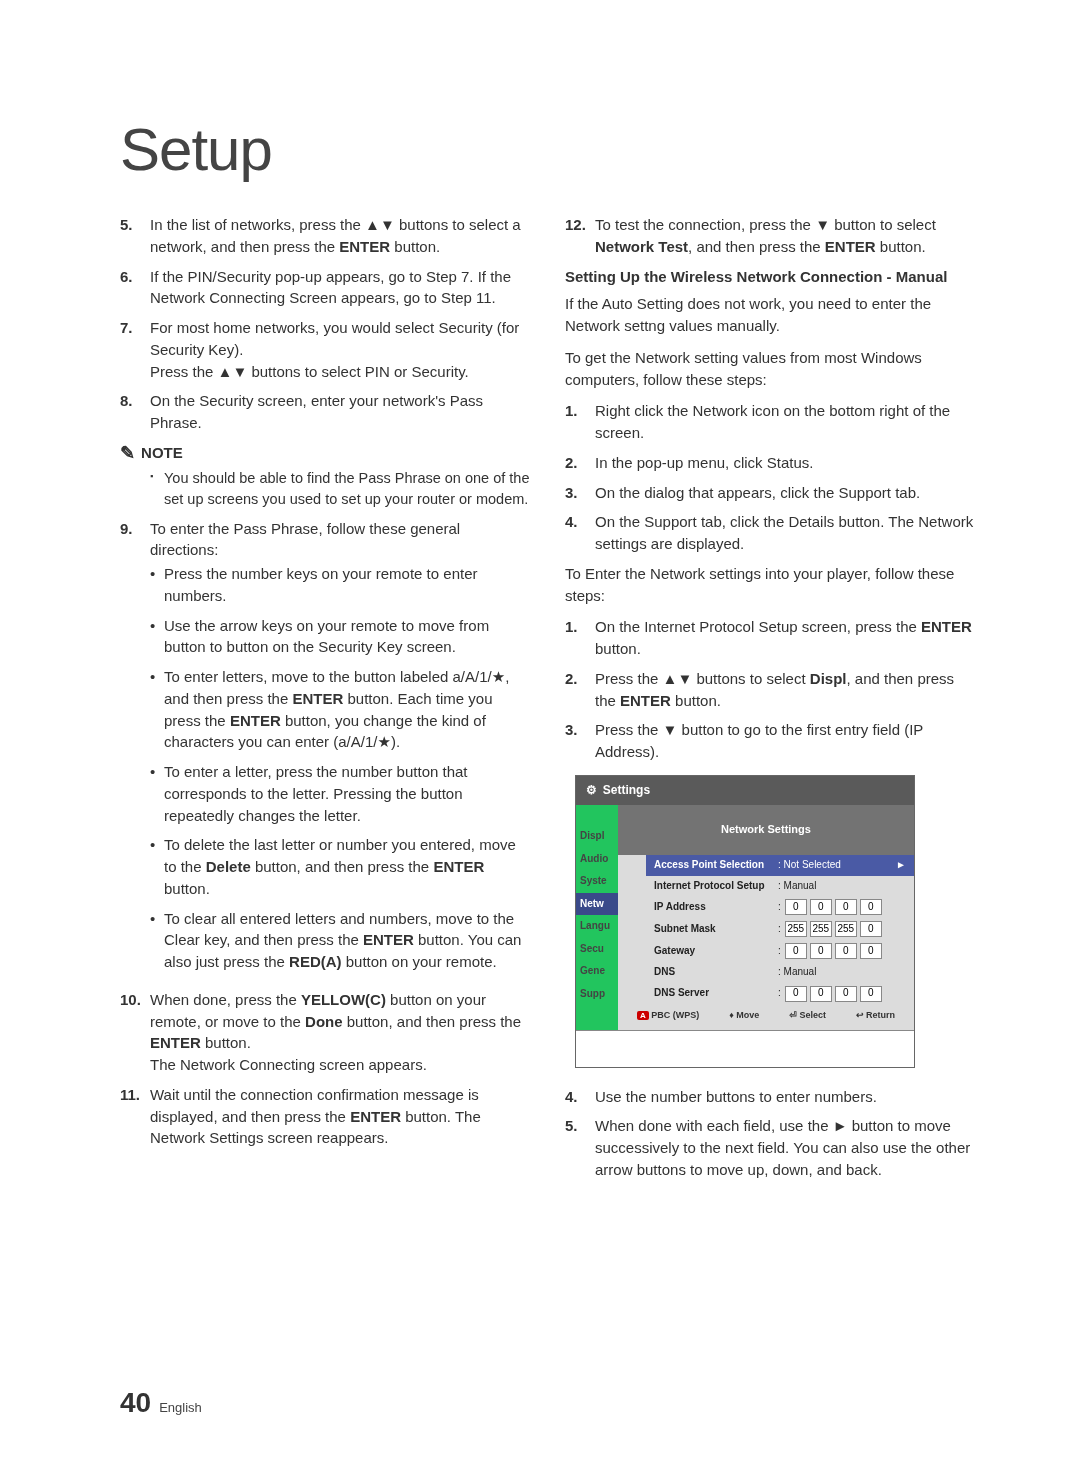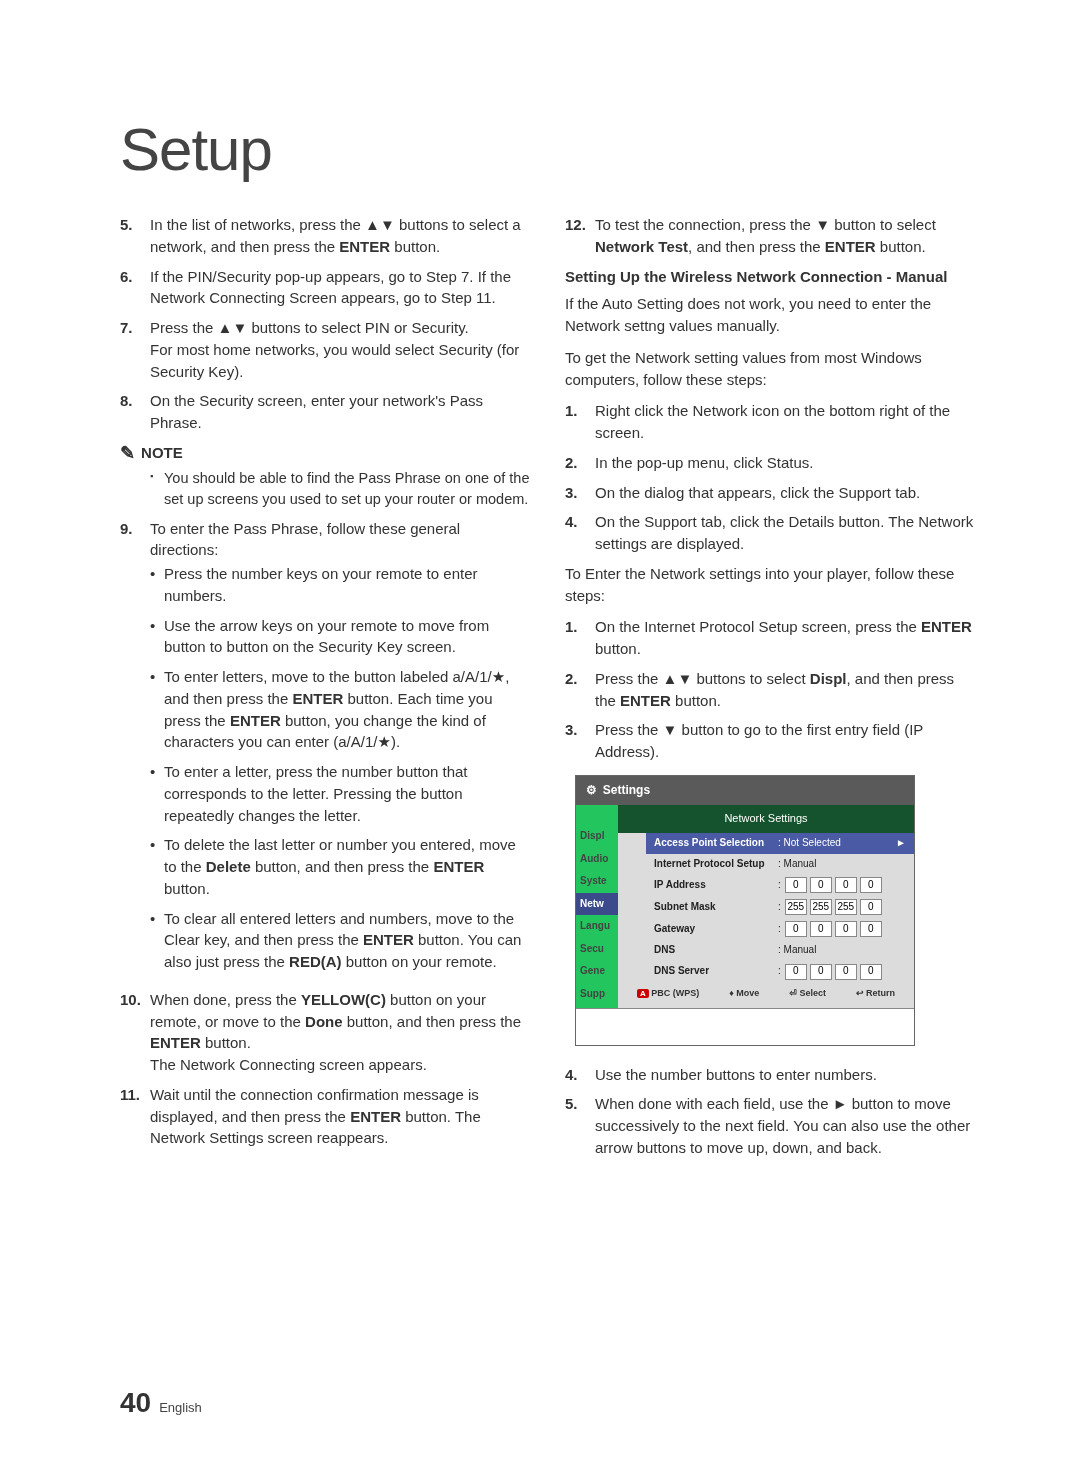--- a/index.html
+++ b/index.html
@@ -112,25 +112,25 @@
   }
   .sidebar .sel { background:#3a4a8a; color:#fff; }
   .panel {
     flex:1;
     background: #dcdcdc;
     padding: 0 0 6px 0;
     font-size: 10px;
     color: #222;
   }
   .panel-title {
-    background: #14532d;
+    background: #737373;
     color: #fff;
     text-align: center;
-    font-weight: normal;
-    padding: 6px 0;
+    font-weight: bold;
+    padding: 17px 0;
     font-size: 11px;
   }
   .panel-row {
     display: flex;
     align-items: center;
     padding: 3px 8px;
     gap: 4px;
     margin-left: 28px;
   }
   .panel-row.sel {
@@ -194,22 +194,22 @@
       </div>
 
       <div class="step">
         <div class="step-num">6.</div>
         <div class="step-body">If the PIN/Security pop-up appears, go to Step 7. If the Network Connecting Screen appears, go to Step 11.</div>
       </div>
 
       <div class="step">
         <div class="step-num">7.</div>
         <div class="step-body">
+          <div>For most home networks, you would select Security (for Security Key).</div>
           <div>Press the ▲▼ buttons to select PIN or Security.</div>
-          <div>For most home networks, you would select Security (for Security Key).</div>
         </div>
       </div>
 
       <div class="step">
         <div class="step-num">8.</div>
         <div class="step-body">On the Security screen, enter your network's Pass Phrase.</div>
       </div>
 
       <div class="note-head">
         <span class="note-icon">✎</span>

